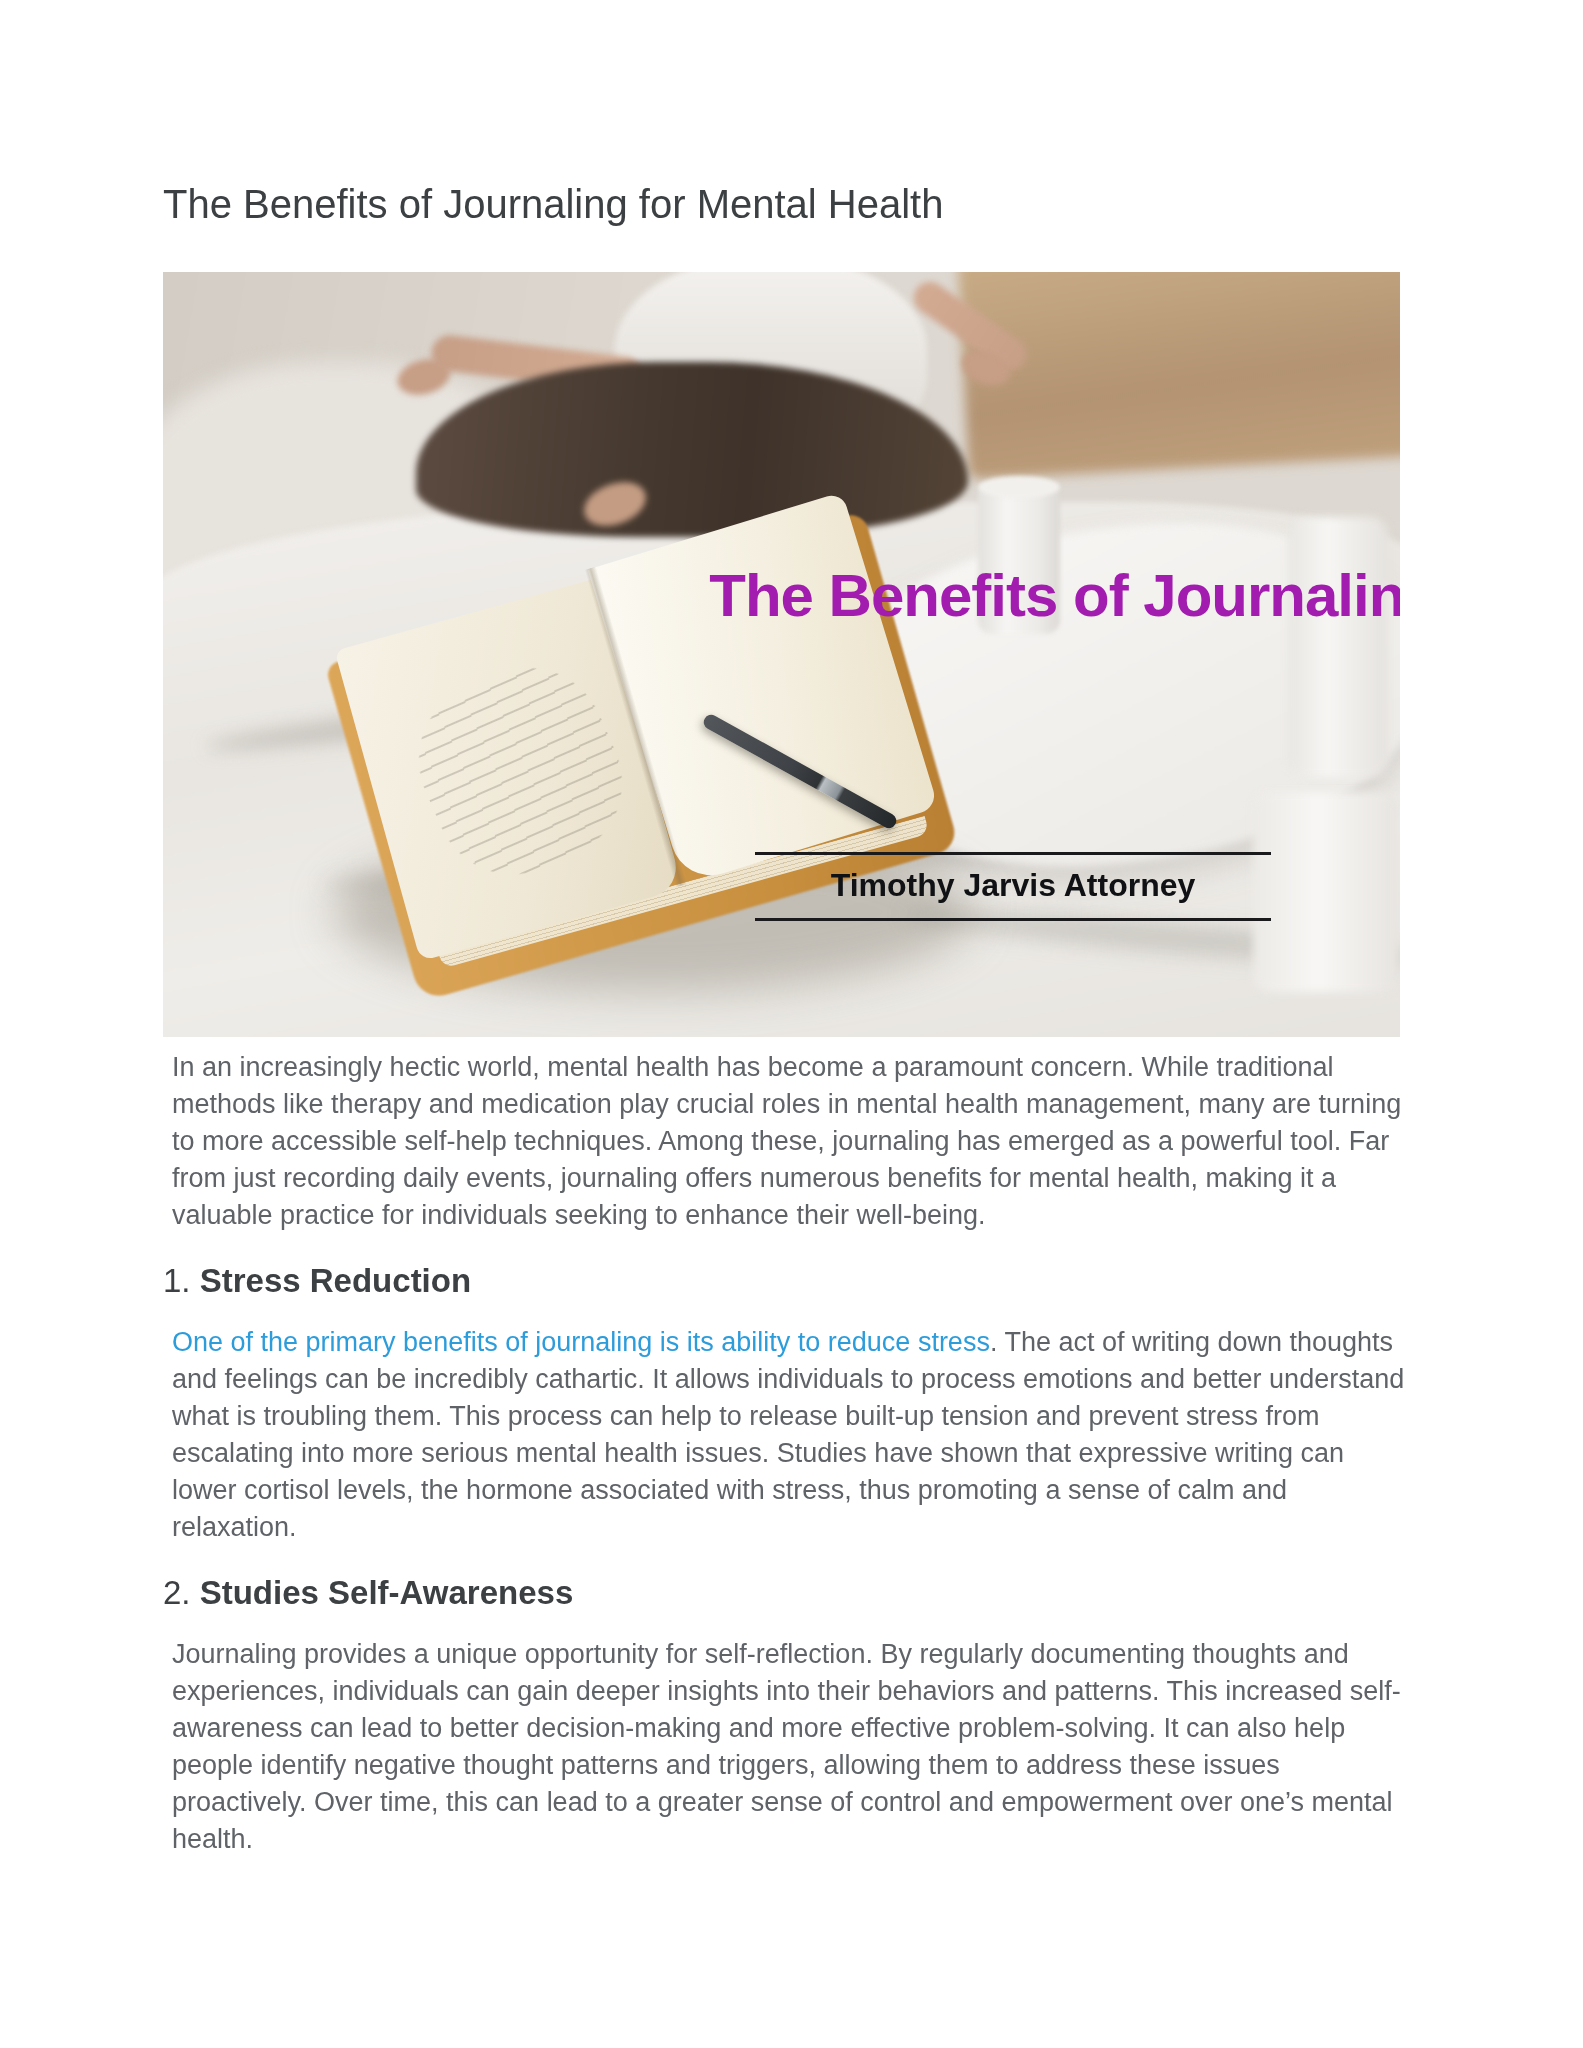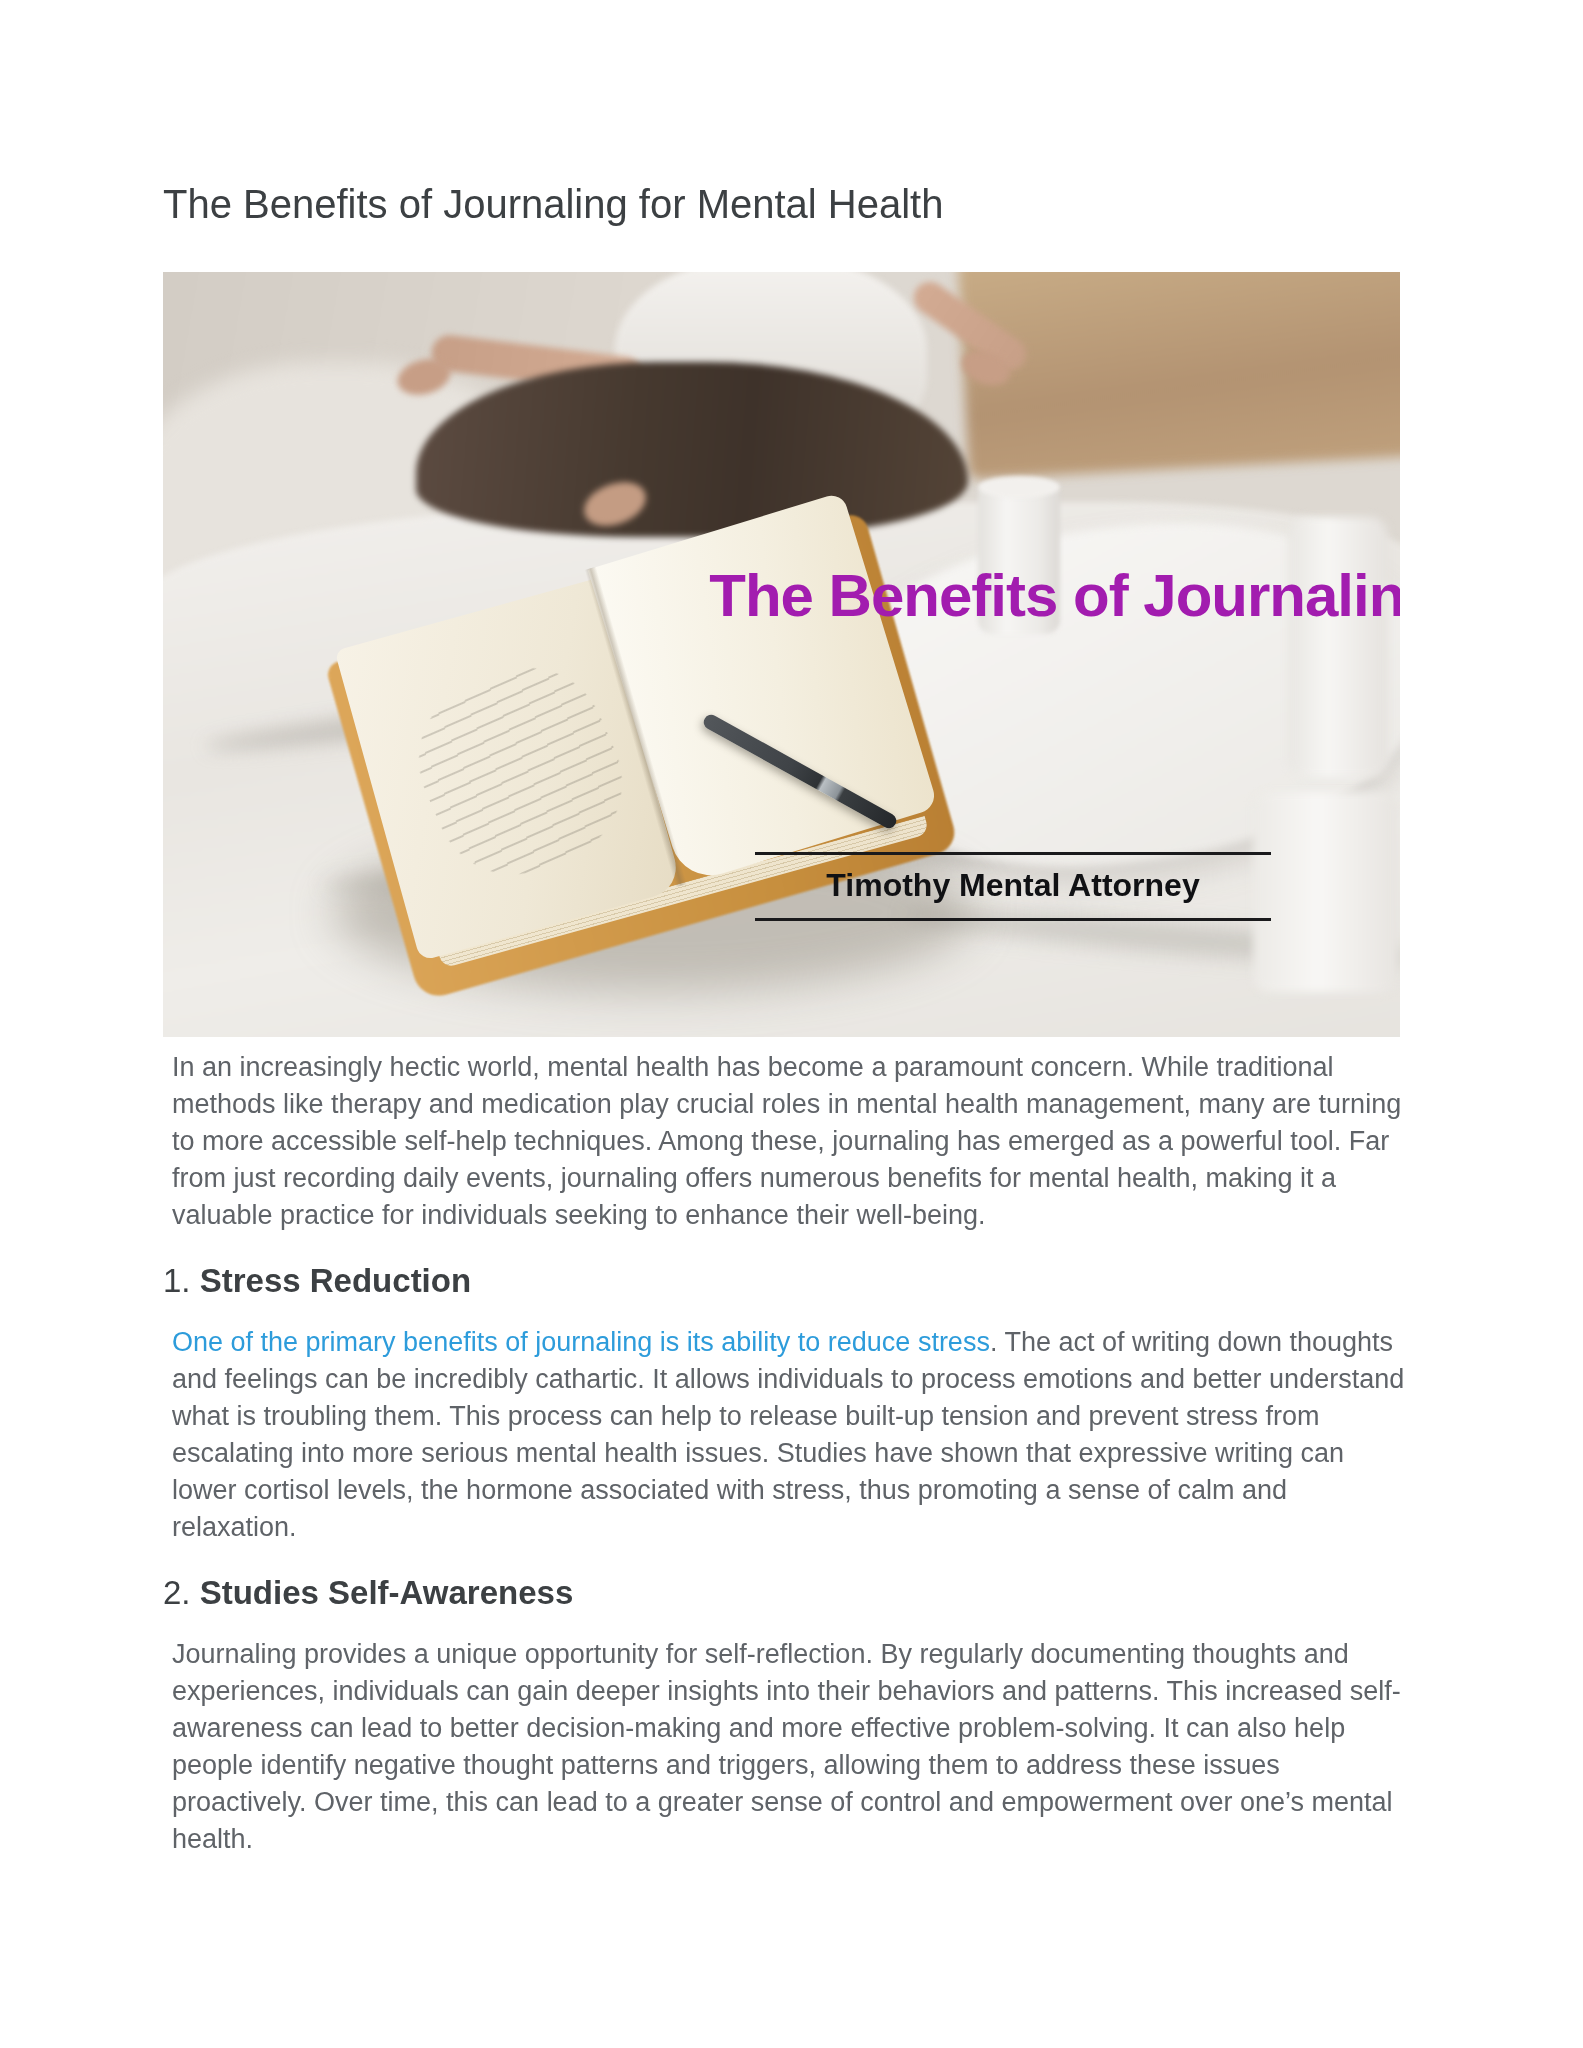--- a/index.html
+++ b/index.html
@@ -158,21 +158,21 @@
       <div class="page-left">
         <div class="handwriting"></div>
       </div>
       <div class="page-right"></div>
       <div class="book-spine"></div>
     </div>
     <div class="pen"></div>
     <div class="hero-heading">
       <span class="hl1">The Benefits of Journaling</span>
     </div>
-    <div class="hero-byline">Timothy Mental Attorney</div>
+    <div class="hero-byline">Timothy Jarvis Attorney</div>
   </div>
 
   <p class="body-par intro-par">In an increasingly hectic world, mental health has become a paramount concern. While traditional methods like therapy and medication play crucial roles in mental health management, many are turning to more accessible self-help techniques. Among these, journaling has emerged as a powerful tool. Far from just recording daily events, journaling offers numerous benefits for mental health, making it a valuable practice for individuals seeking to enhance their well-being.</p>
 
   <h2 class="sec-head"><span class="sec-num">1.</span> <span class="sec-name">Stress Reduction</span></h2>
   <p class="body-par sec-par"><a class="doc-link">One of the primary benefits of journaling is its ability to reduce stress</a><span>. The act of writing down thoughts and feelings can be incredibly cathartic. It allows individuals to process emotions and better understand what is troubling them. This process can help to release built-up tension and prevent stress from escalating into more serious mental health issues. Studies have shown that expressive writing can lower cortisol levels, the hormone associated with stress, thus promoting a sense of calm and relaxation.</span></p>
 
   <h2 class="sec-head"><span class="sec-num">2.</span> <span class="sec-name">Studies Self-Awareness</span></h2>
   <p class="body-par sec-par">Journaling provides a unique opportunity for self-reflection. By regularly documenting thoughts and experiences, individuals can gain deeper insights into their behaviors and patterns. This increased self-awareness can lead to better decision-making and more effective problem-solving. It can also help people identify negative thought patterns and triggers, allowing them to address these issues proactively. Over time, this can lead to a greater sense of control and empowerment over one’s mental health.</p>
 

